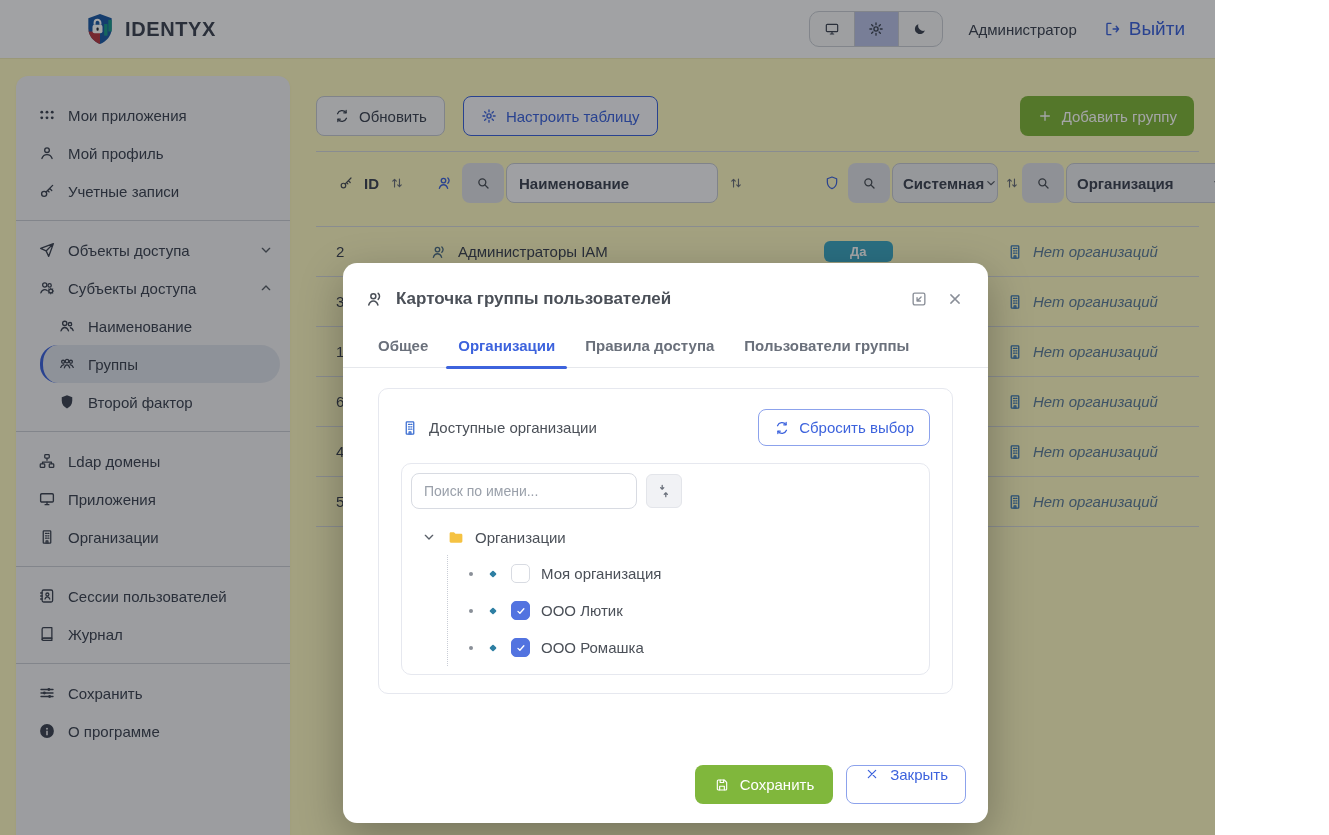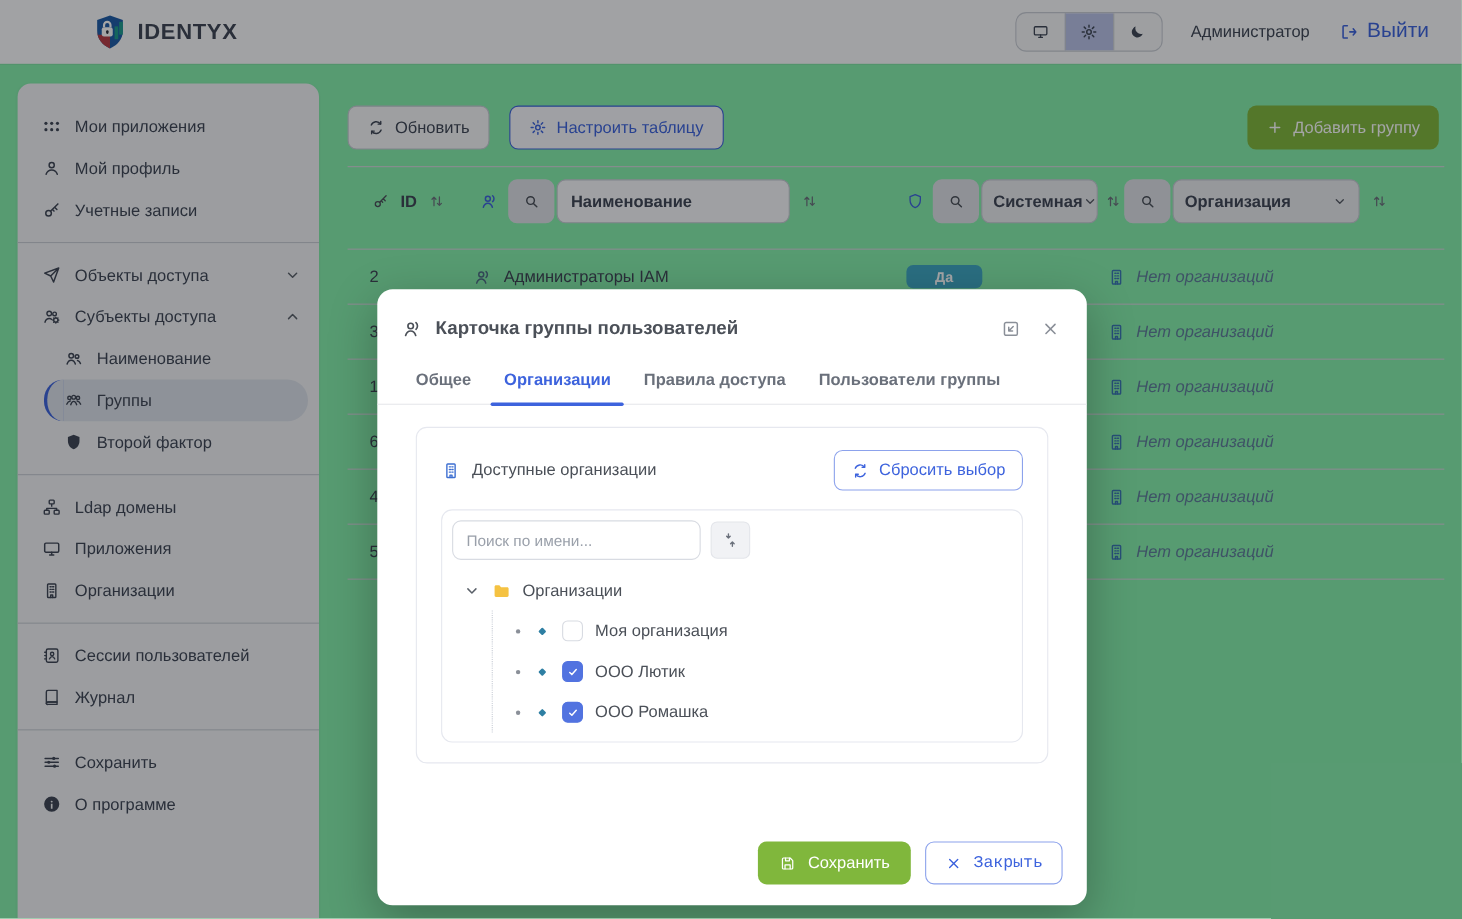--- a/index.html
+++ b/index.html
@@ -3,21 +3,21 @@
 <meta charset="utf-8">
 <style>
   :root{
     --accent:#3D63DD; --green:#80B73C; --badge-teal:#3FA9C5; --folder-yellow:#F5C242;
     --diamond-teal:#2E7FA3; --checkbox-blue:#5273E0; --logo-blue:#1D5BA6; --logo-red:#C03A3E;
     --logo-teal:#1E9C8C; --text-dark:#3E4554;
   }
   *{box-sizing:border-box;margin:0;padding:0}
   html,body{width:1329px;height:835px}
   body{font-family:"Liberation Sans",sans-serif;color:var(--text-dark);}
-  .app{position:relative;width:1329px;height:835px;background:#86efac;overflow:hidden}
+  .app{position:relative;width:1215px;height:835px;background:#fef9c3;overflow:hidden}
   svg{display:block}
   .i14{width:14px;height:14px}.i16{width:16px;height:16px}.i18{width:18px;height:18px}.i20{width:20px;height:20px}
 
   
   .hd{position:absolute;left:0;top:0;right:0;height:58px;background:#FAFBFC;display:flex;align-items:center;
       padding:0 30px 0 85px;box-shadow:0 1px 0 rgba(0,0,0,.06)}
   .brand{display:flex;align-items:center;gap:10px}
   .brand .bname{font-size:20px;font-weight:bold;letter-spacing:.6px;color:var(--text-dark)}
   .hd-right{margin-left:auto;display:flex;align-items:center;gap:26px}
   .theme-group{display:flex;border:1.5px solid #C9CCD4;border-radius:10px;overflow:hidden;background:#F5F6F8}
@@ -105,22 +105,22 @@
   .dot{width:4px;height:4px;border-radius:50%;background:#8A8F98;margin:0 12px 0 21px;flex:none}
   .dia{color:var(--diamond-teal);margin-right:10px;flex:none}
   .cb{width:19px;height:19px;border:1.5px solid #D8DBE2;border-radius:5px;background:#fff;display:flex;align-items:center;
       justify-content:center;margin-right:11px;cursor:pointer;flex:none}
   .cb svg{display:none}
   .cb.checked{background:var(--checkbox-blue);border-color:var(--checkbox-blue)}
   .cb.checked svg{display:block}
   .mft{position:absolute;right:22px;bottom:19px;display:flex;gap:13px}
   .btn-save{display:inline-flex;align-items:center;gap:10px;height:39px;padding:0 19px;border:none;border-radius:8px;
       background:var(--green);color:#fff;font-size:15px;font-family:inherit;cursor:pointer}
-  .btn-close{display:inline-flex;align-items:center;gap:10px;height:39px;padding:0 17px;border:1.5px solid #8CA2EC;border-radius:8px;
-      background:#fff;color:var(--accent);font-size:15px;font-family:Liberation Mono, monospace;cursor:pointer}
+  .btn-close{display:inline-flex;align-items:flex-start;gap:10px;height:39px;padding:0 17px;border:1.5px solid #8CA2EC;border-radius:8px;
+      background:#fff;color:var(--accent);font-size:15px;font-family:Liberation Sans, sans-serif;cursor:pointer}
 </style>
 </head>
 <body>
 
 <svg width="0" height="0" style="position:absolute" aria-hidden="true">
   <defs>
     <g id="s-stroke" fill="none" stroke="currentColor" stroke-width="1.8" stroke-linecap="round" stroke-linejoin="round"></g>
   </defs>
   <symbol id="i-apps" viewBox="0 0 24 24" fill="currentColor">
       <circle cx="5" cy="8.2" r="1.9"></circle>

